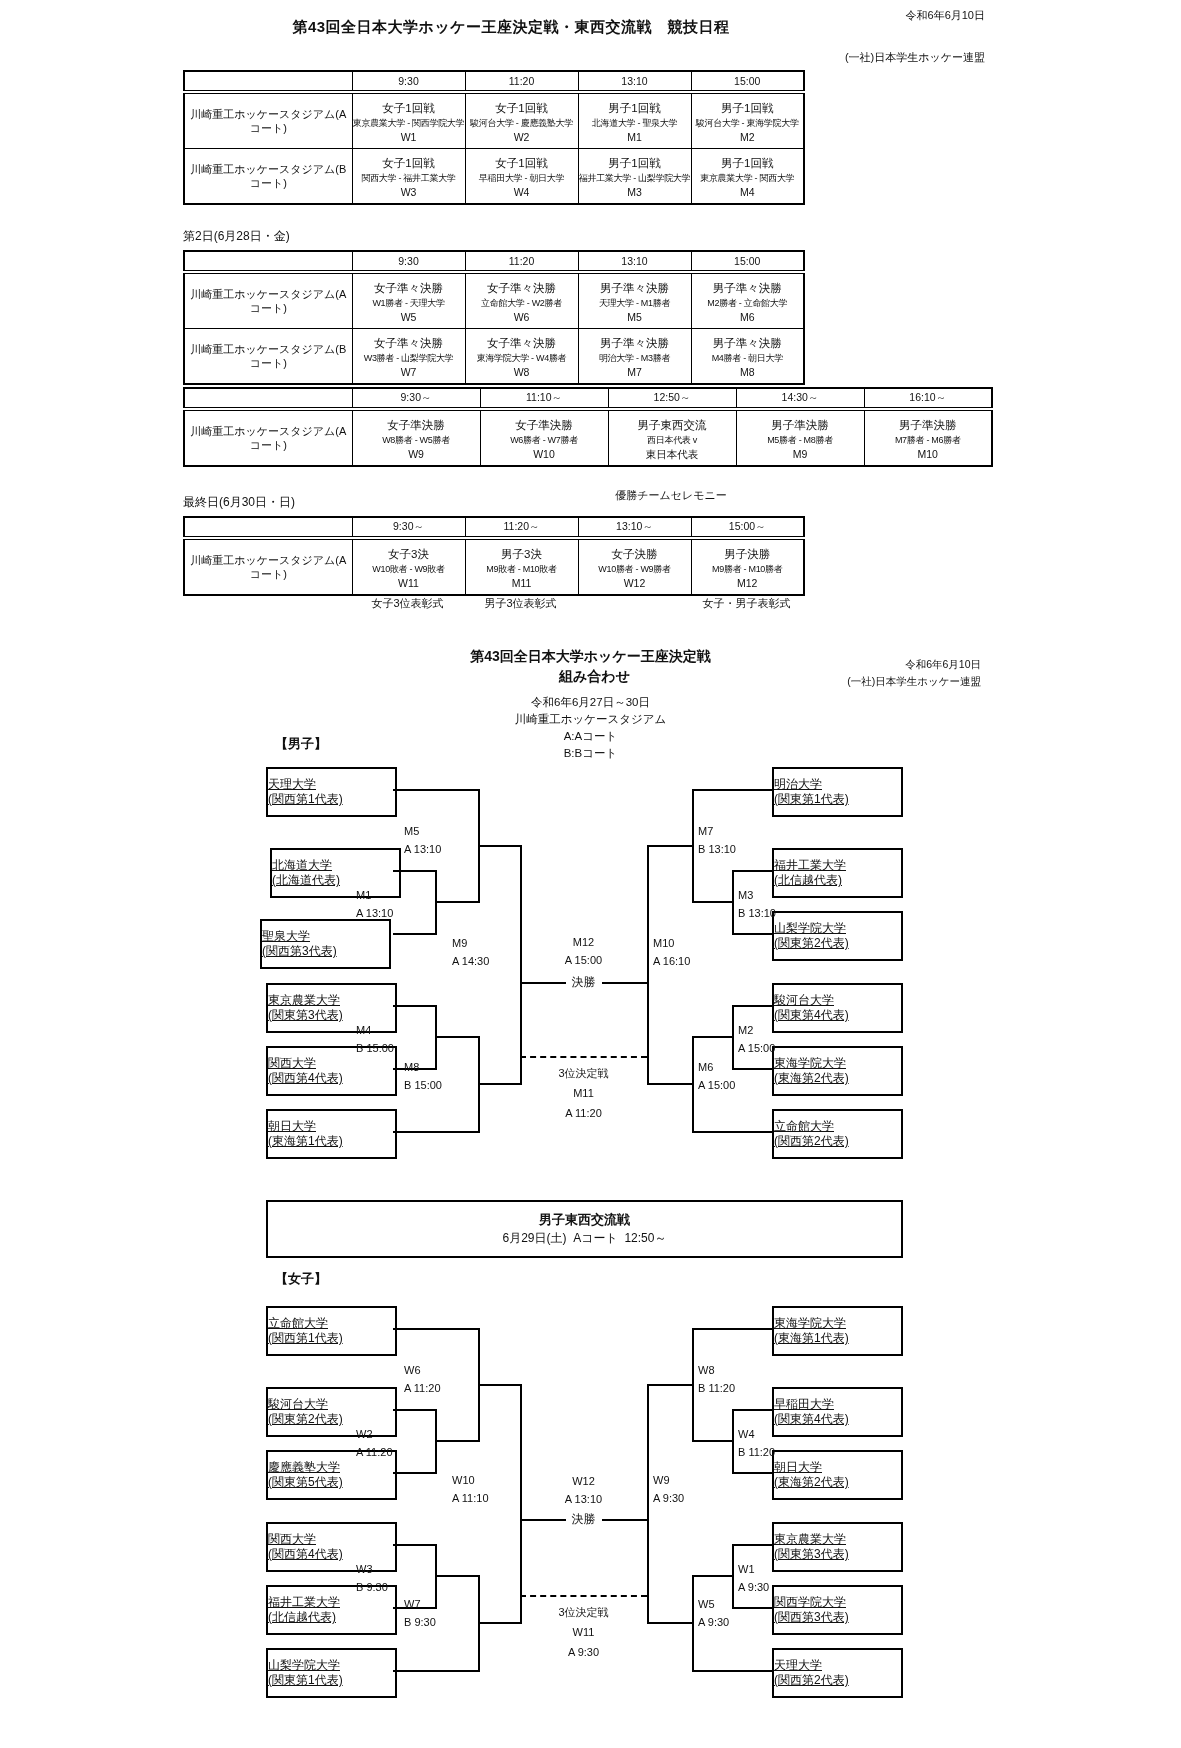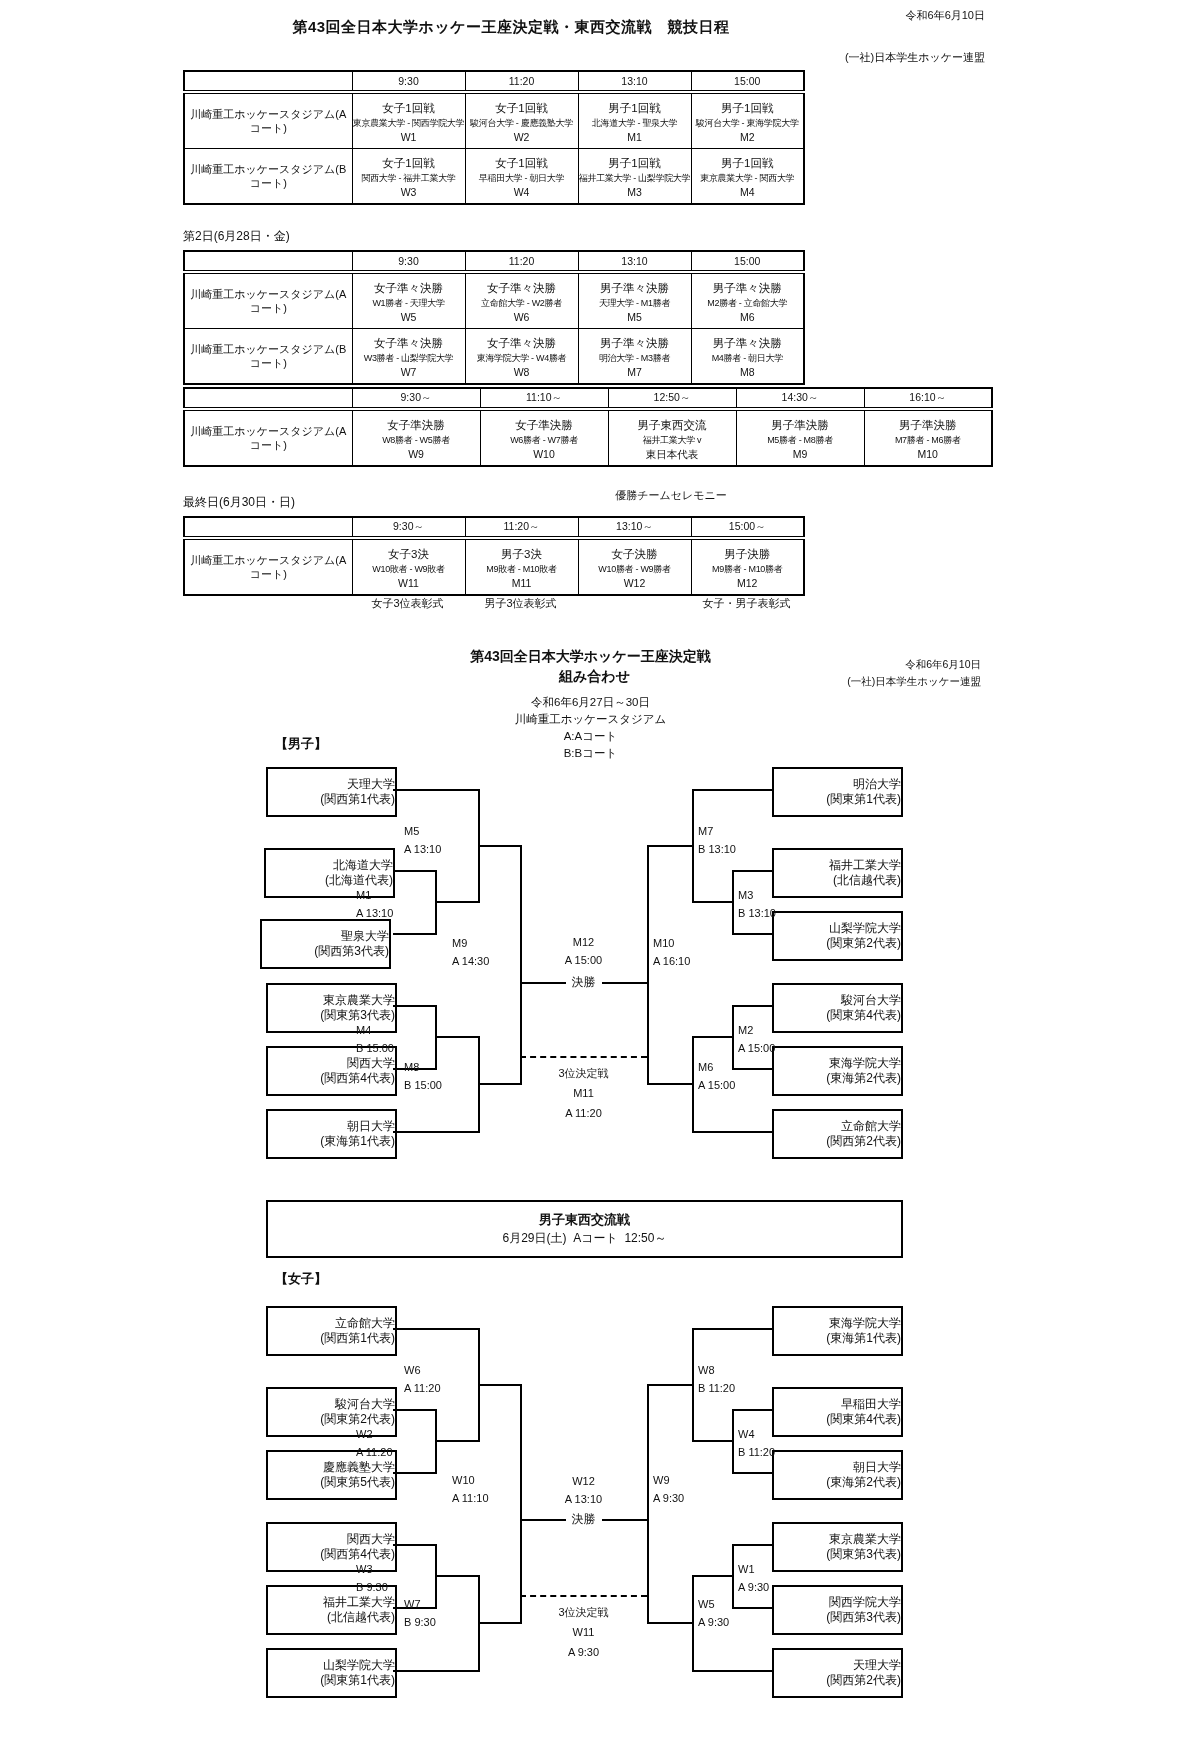--- a/index.html
+++ b/index.html
@@ -28,22 +28,22 @@
   .br-title2{position:absolute;left:0;right:0;top:668px;text-align:center;font-size:14px;font-weight:bold;padding-left:8px;}
   .br-date{position:absolute;right:200px;top:658px;font-size:10.5px;}
   .br-org{position:absolute;right:200px;top:675px;font-size:10.5px;}
   .br-meta{position:absolute;left:0;right:0;top:694px;text-align:center;font-size:11.5px;line-height:17px;}
   .sec-label{position:absolute;font-size:13px;font-weight:bold;}
   
   .hl{position:absolute;height:2px;background:#000;}
   .vl{position:absolute;width:2px;background:#000;}
   .dl{position:absolute;height:0;border-top:2px dashed #000;}
   .tbox{position:absolute;width:127px;height:46px;border:2.5px solid #000;background:#fff;
-        display:flex;flex-direction:column;align-items:flex-end;justify-content:center;
-        text-align:center;font-size:12px;line-height:15px;}
+        display:flex;flex-direction:column;align-items:flex-start;justify-content:center;
+        text-align:center;font-size:12px;line-height:15px;text-decoration:underline;}
   .mlab{position:absolute;font-size:11px;line-height:18px;}
   .clab{position:absolute;width:127px;text-align:center;font-size:11px;line-height:18px;}
   .clab3{position:absolute;width:127px;text-align:center;font-size:11px;line-height:20px;}
   .fin{position:absolute;left:520px;width:127px;display:flex;justify-content:center;z-index:2;}
   .fin span{background:#fff;padding:0 6px;font-size:12px;}
   
   .exbox{position:absolute;left:266px;top:1200px;width:633px;height:54px;border:2.5px solid #000;
          display:flex;flex-direction:column;align-items:center;justify-content:center;background:#fff;}
   .extitle{font-size:13px;font-weight:bold;line-height:18px;}
   .exdetail{font-size:12px;line-height:18px;white-space:pre;}
@@ -218,21 +218,21 @@
           <div class="ln2">W8勝者 - W5勝者</div>
           <div class="ln3">W9</div>
         </td>
         <td class="match">
           <div class="ln1">女子準決勝</div>
           <div class="ln2">W6勝者 - W7勝者</div>
           <div class="ln3">W10</div>
         </td>
         <td class="match">
           <div class="ln1">男子東西交流</div>
-          <div class="ln2">福井工業大学 v</div>
+          <div class="ln2">西日本代表 v</div>
           <div class="ln3">東日本代表</div>
         </td>
         <td class="match">
           <div class="ln1">男子準決勝</div>
           <div class="ln2">M5勝者 - M8勝者</div>
           <div class="ln3">M9</div>
         </td>
         <td class="match">
           <div class="ln1">男子準決勝</div>
           <div class="ln2">M7勝者 - M6勝者</div>
@@ -302,21 +302,21 @@
     <div>A:Aコート</div>
     <div>B:Bコート</div>
   </div>
 
   <div class="sec-label" style="left:275px;top:735px;">【男子】</div>
 
   <div class="tbox" style="left:266px;top:767px;">
     <div>天理大学</div>
     <div>(関西第1代表)</div>
   </div>
-  <div class="tbox" style="left:264px;top:848px;">
+  <div class="tbox" style="left:270px;top:848px;">
     <div>北海道大学</div>
     <div>(北海道代表)</div>
   </div>
   <div class="tbox" style="left:260px;top:911px;margin-top:8px;">
     <div>聖泉大学</div>
     <div>(関西第3代表)</div>
   </div>
   <div class="tbox" style="left:266px;top:983px;">
     <div>東京農業大学</div>
     <div>(関東第3代表)</div>

